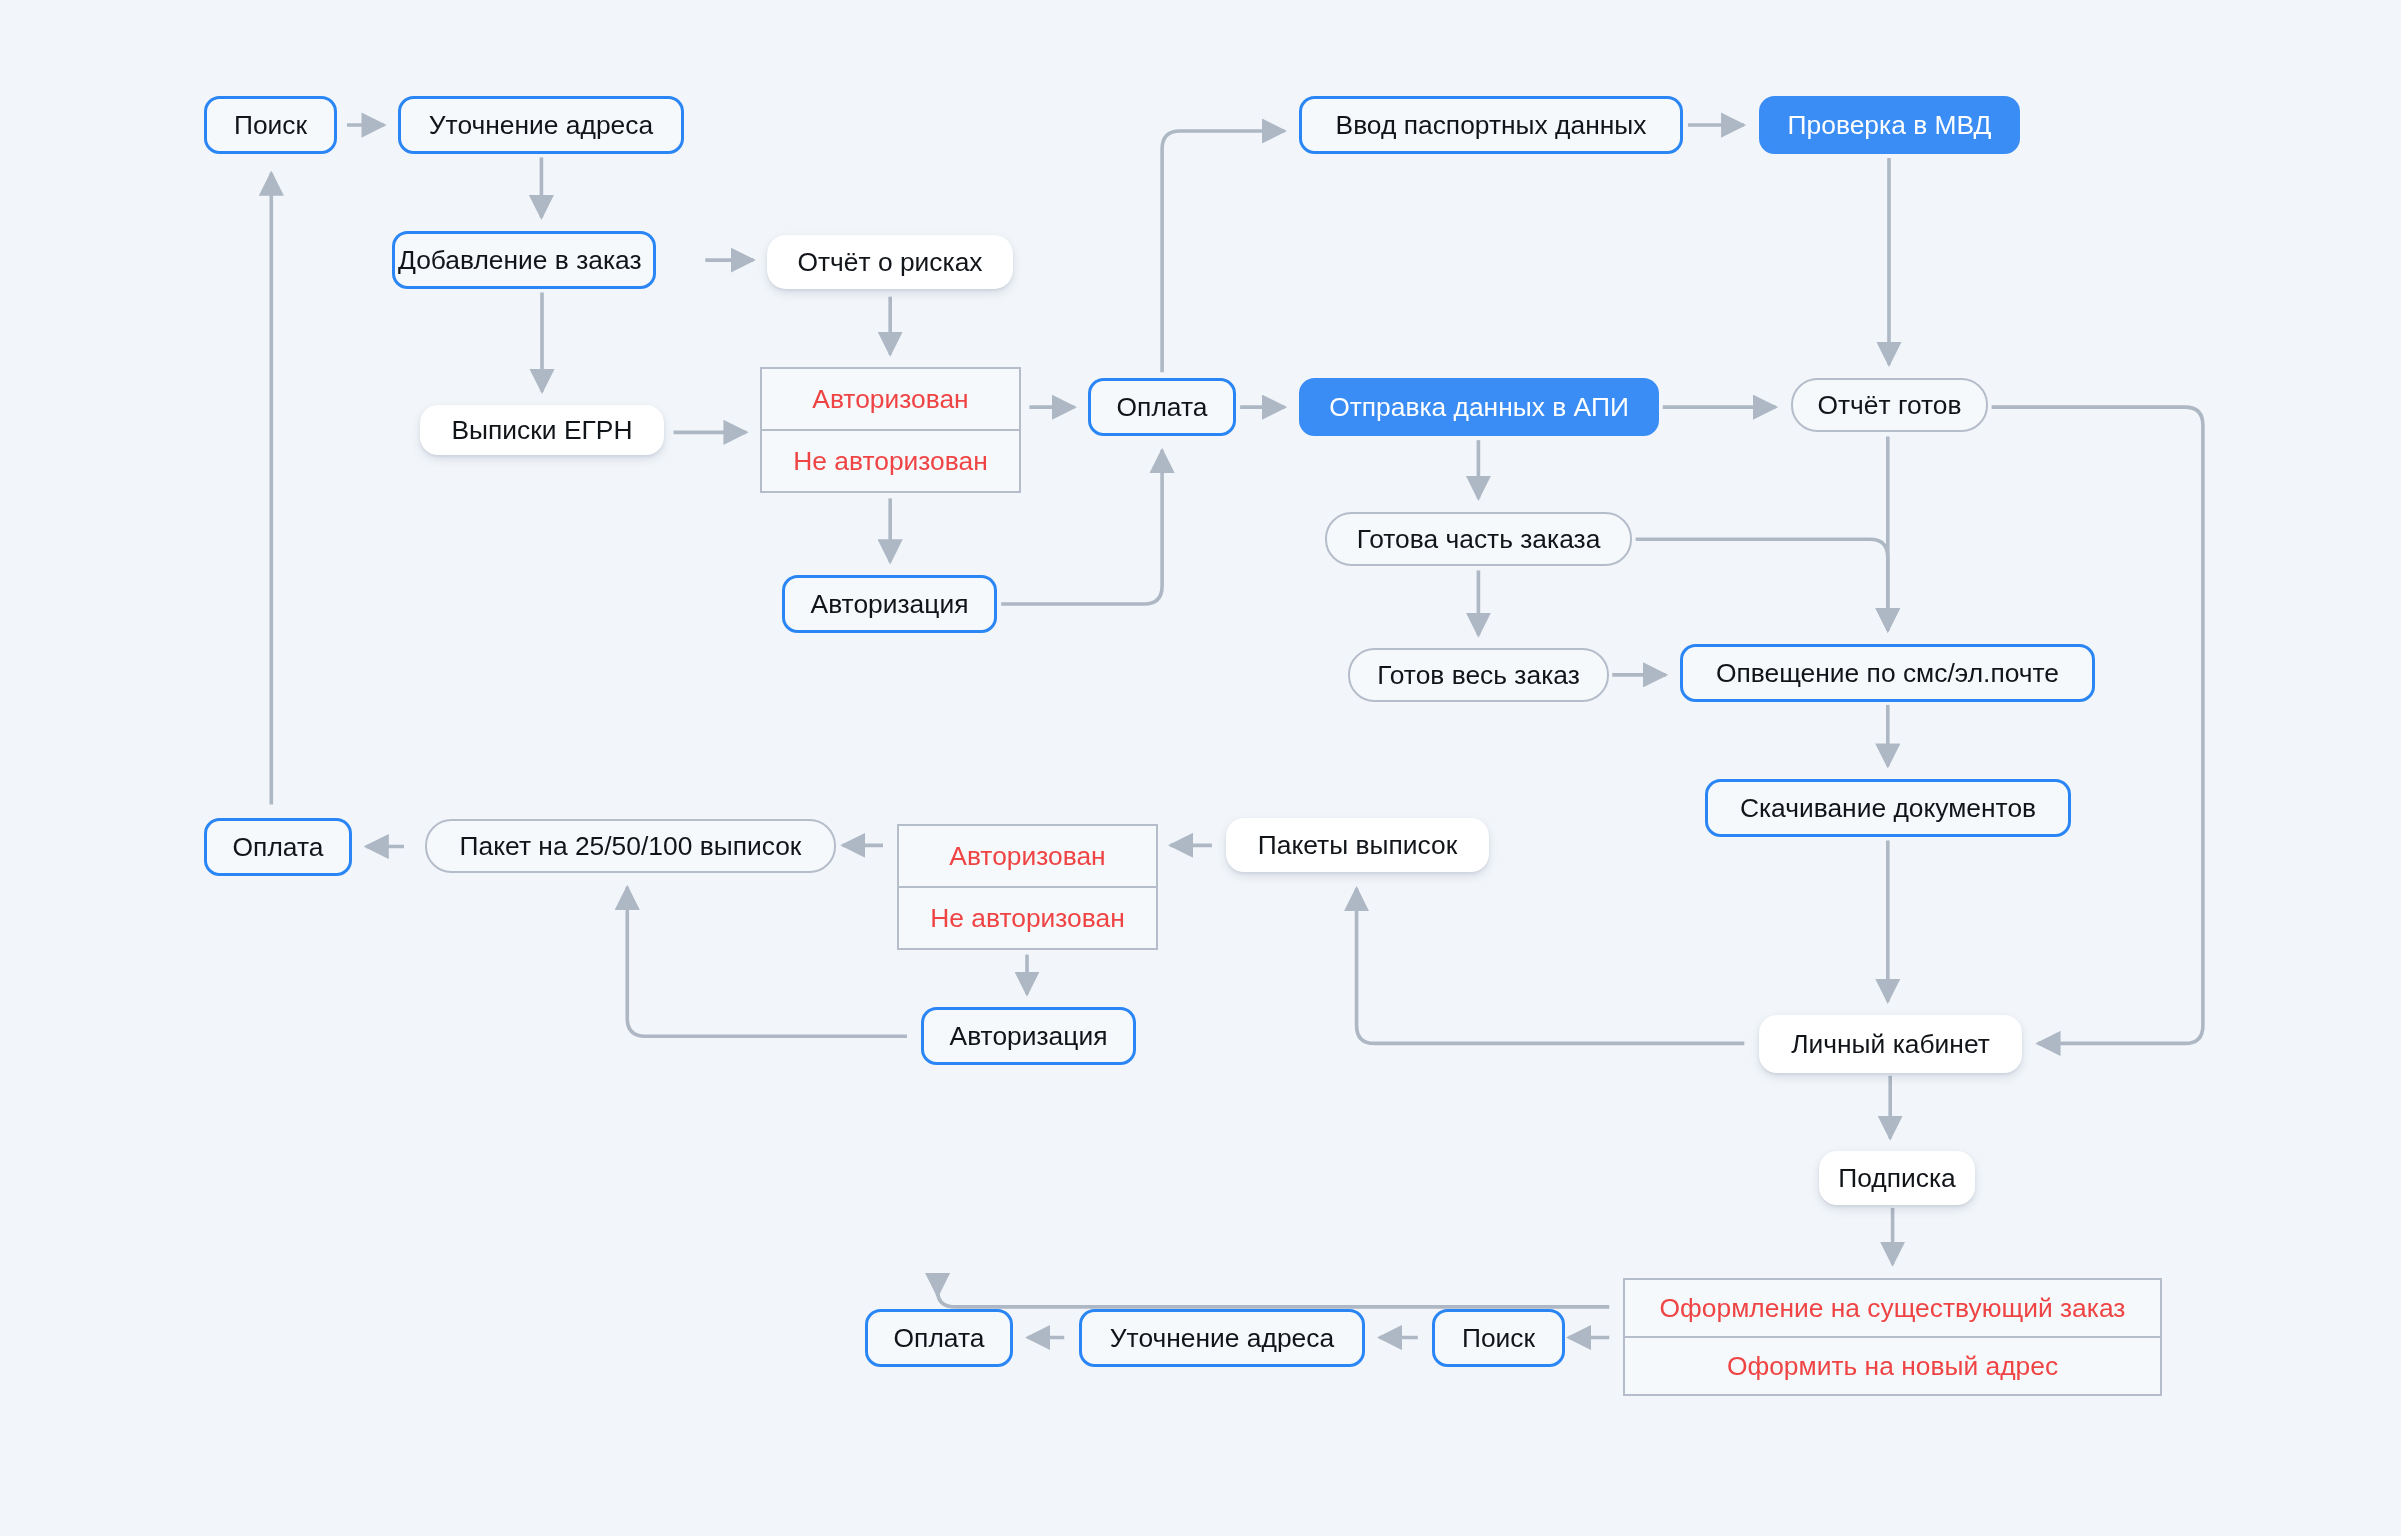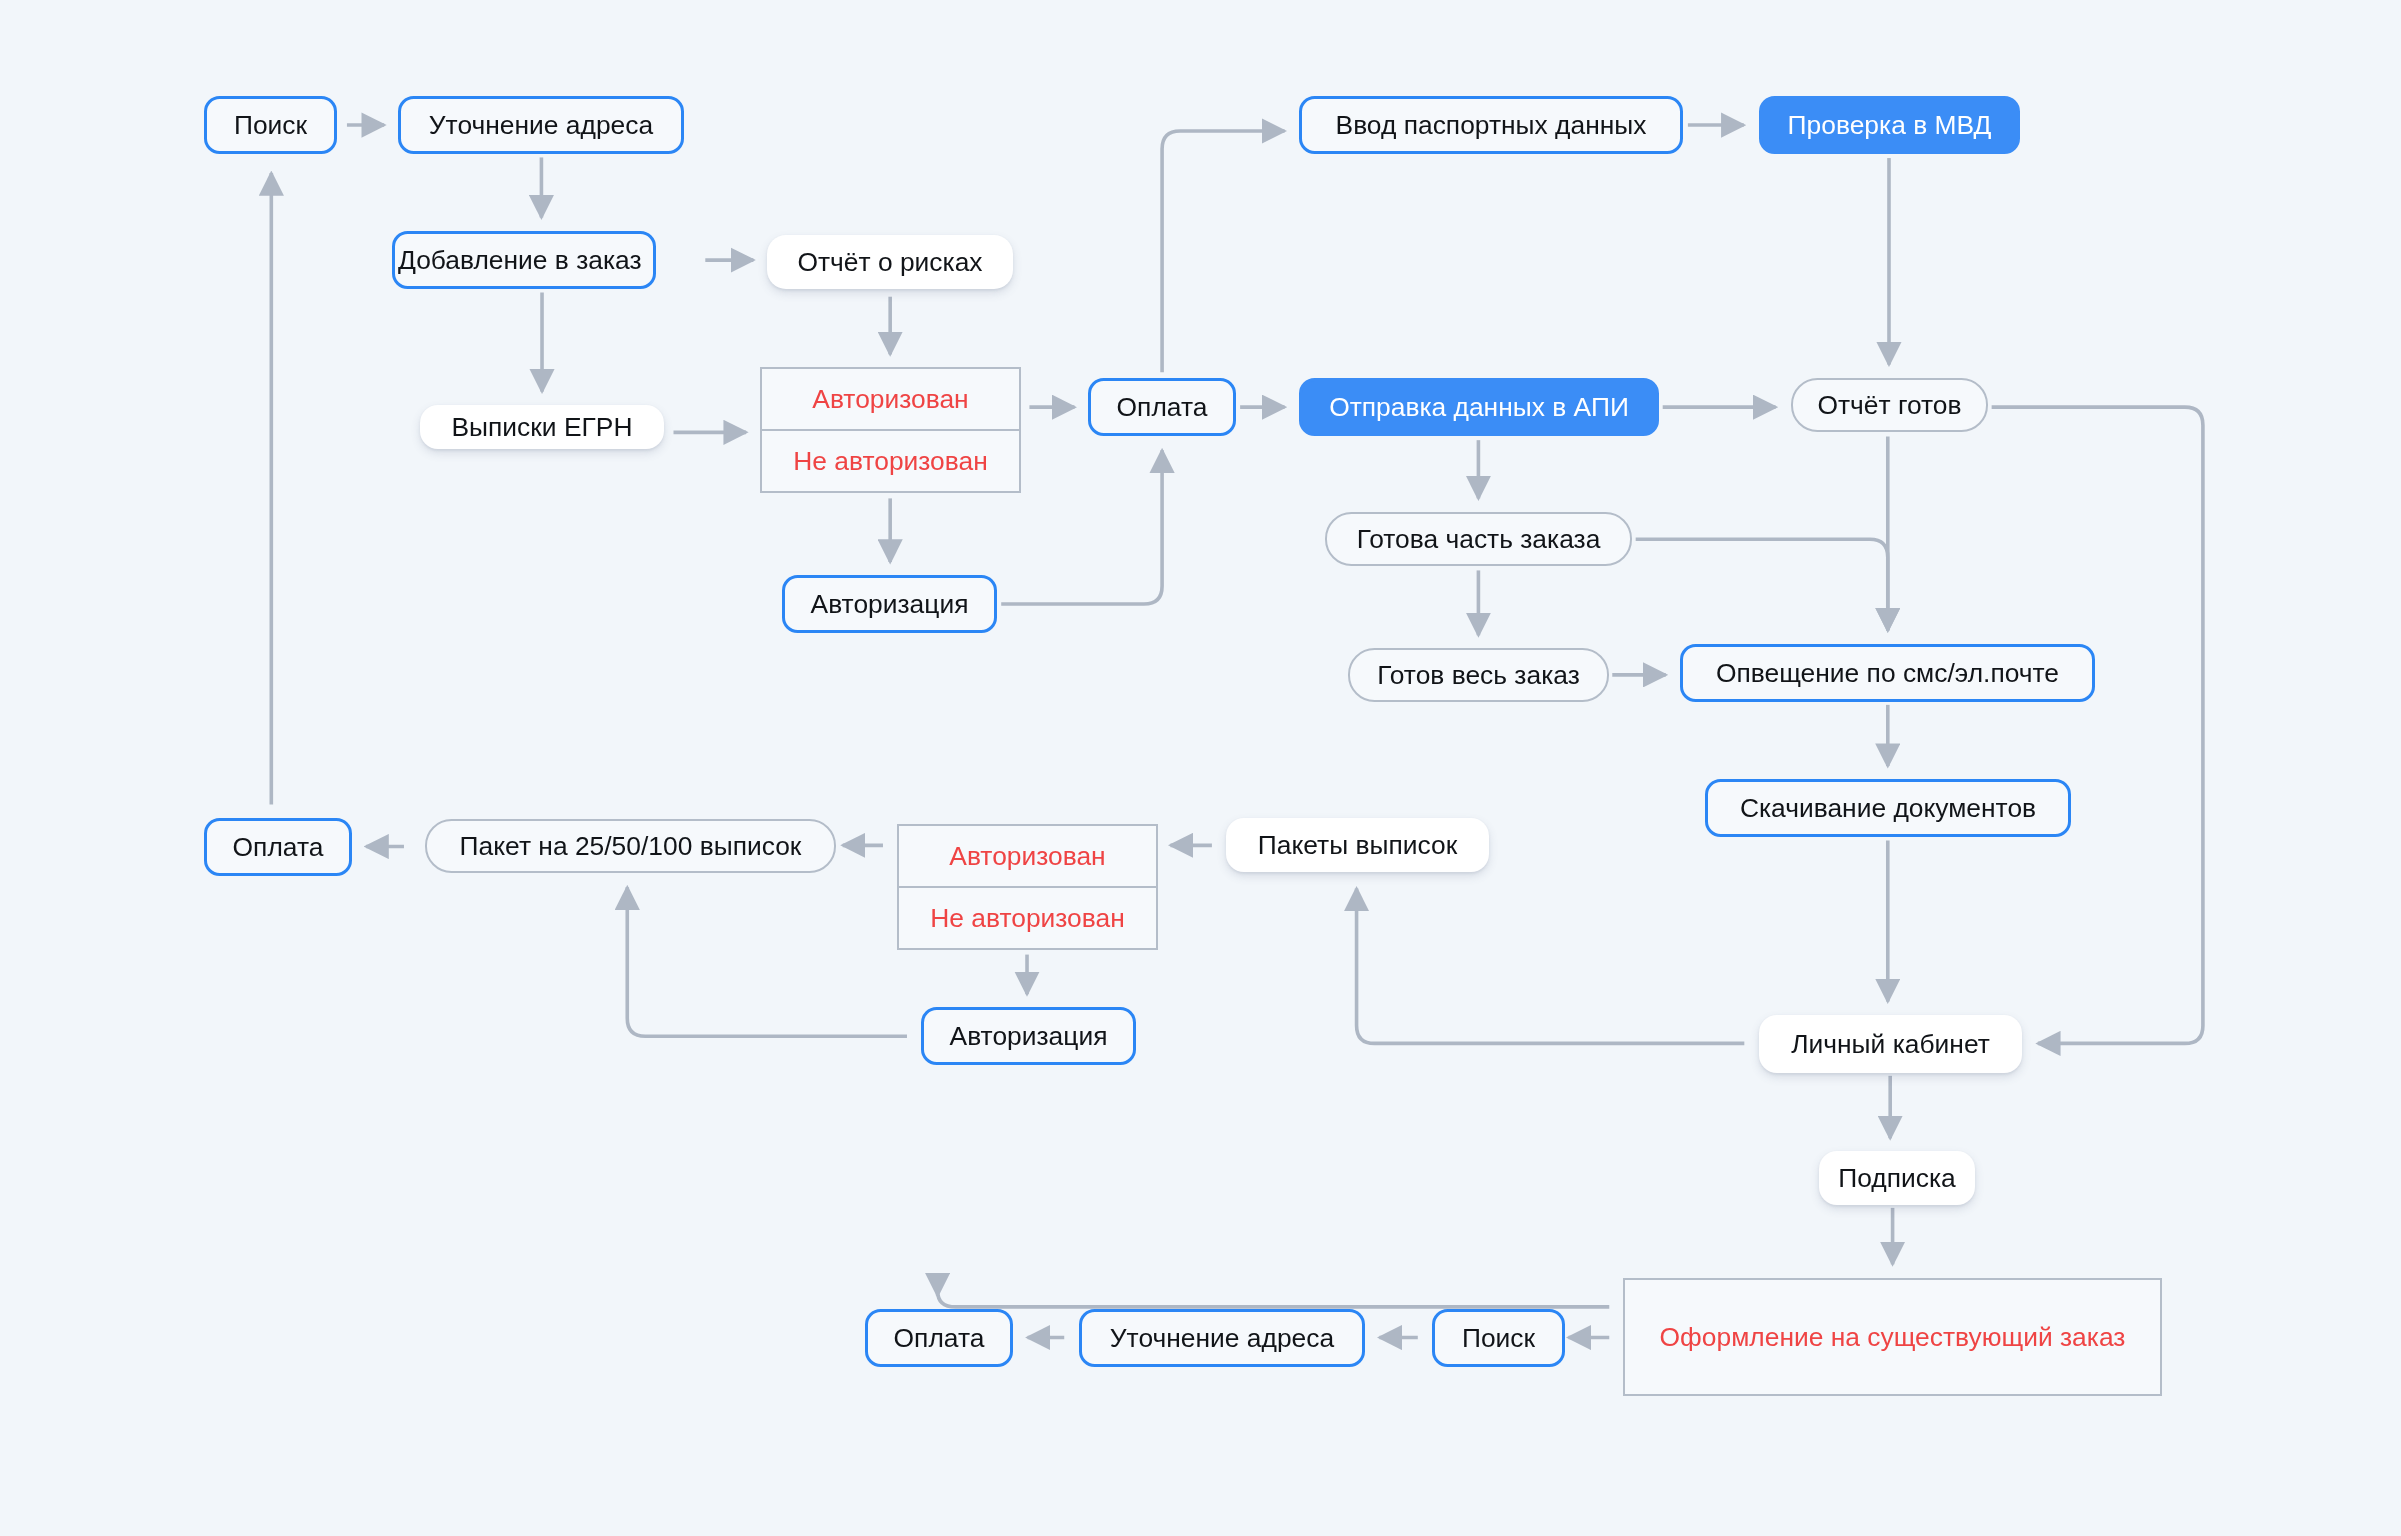--- a/index.html
+++ b/index.html
@@ -149,21 +149,21 @@
       <path d="M 2362 2228 L 2298 2228" marker-end="url(#ah)"></path>
 
       <path d="M 1773 2228 L 1712 2228" marker-end="url(#ah)"></path>
     </g>
   </svg>
 
   <div class="node n-blue" style="left:204px;  top:96px;  width:133px; height:58px;">Поиск</div>
   <div class="node n-blue" style="left:398px;  top:96px;  width:286px; height:58px;">Уточнение адреса</div>
   <div class="node n-blue" style="left:392px;  top:231px;  width:264px; height:58px;padding-left:12px;">Добавление в заказ</div>
   <div class="node n-white" style="left:767px; top:235px;  width:246px; height:54px;border-radius:19px;">Отчёт о рисках</div>
-  <div class="node n-white" style="left:420px;  top:405px;  width:244px; height:44px;">Выписки ЕГРН</div>
+  <div class="node n-white" style="left:420px;  top:405px;  width:244px; height:50px;">Выписки ЕГРН</div>
 
   <div class="n-table" style="left:760px; top:367px; width:261px; height:126px;">
     <div class="row">Авторизован</div>
     <div class="row">Не авторизован</div>
   </div>
 
   <div class="node n-blue" style="left:782px; top:575px;  width:215px; height:58px;">Авторизация</div>
   <div class="node n-blue" style="left:1088px; top:378px;  width:148px; height:58px;">Оплата</div>
   <div class="node n-blue" style="left:1299px; top:96px;  width:384px; height:58px;">Ввод паспортных данных</div>
   <div class="node n-fill" style="left:1759px; top:96px;  width:261px; height:58px;">Проверка в МВД</div>
@@ -181,20 +181,21 @@
     <div class="row">Не авторизован</div>
   </div>
 
   <div class="node n-white" style="left:1226px; top:818px; width:263px; height:54px;">Пакеты выписок</div>
   <div class="node n-blue" style="left:921px; top:1007px; width:215px; height:58px;">Авторизация</div>
   <div class="node n-white" style="left:1759px; top:1015px; width:263px; height:58px;">Личный кабинет</div>
   <div class="node n-white" style="left:1819px; top:1151px; width:156px; height:54px;">Подписка</div>
 
   <div class="n-table" style="left:1623px; top:1278px; width:539px; height:118px;">
     <div class="row">Оформление на существующий заказ</div>
+    <div class="row">Оформить на новый адрес</div>
   </div>
 
   <div class="node n-blue" style="left:1432px; top:1309px; width:133px; height:58px;">Поиск</div>
   <div class="node n-blue" style="left:1079px; top:1309px; width:286px; height:58px;">Уточнение адреса</div>
   <div class="node n-blue" style="left:865px; top:1309px; width:148px; height:58px;">Оплата</div>
 
 </div>
 
 
 </body></html>

